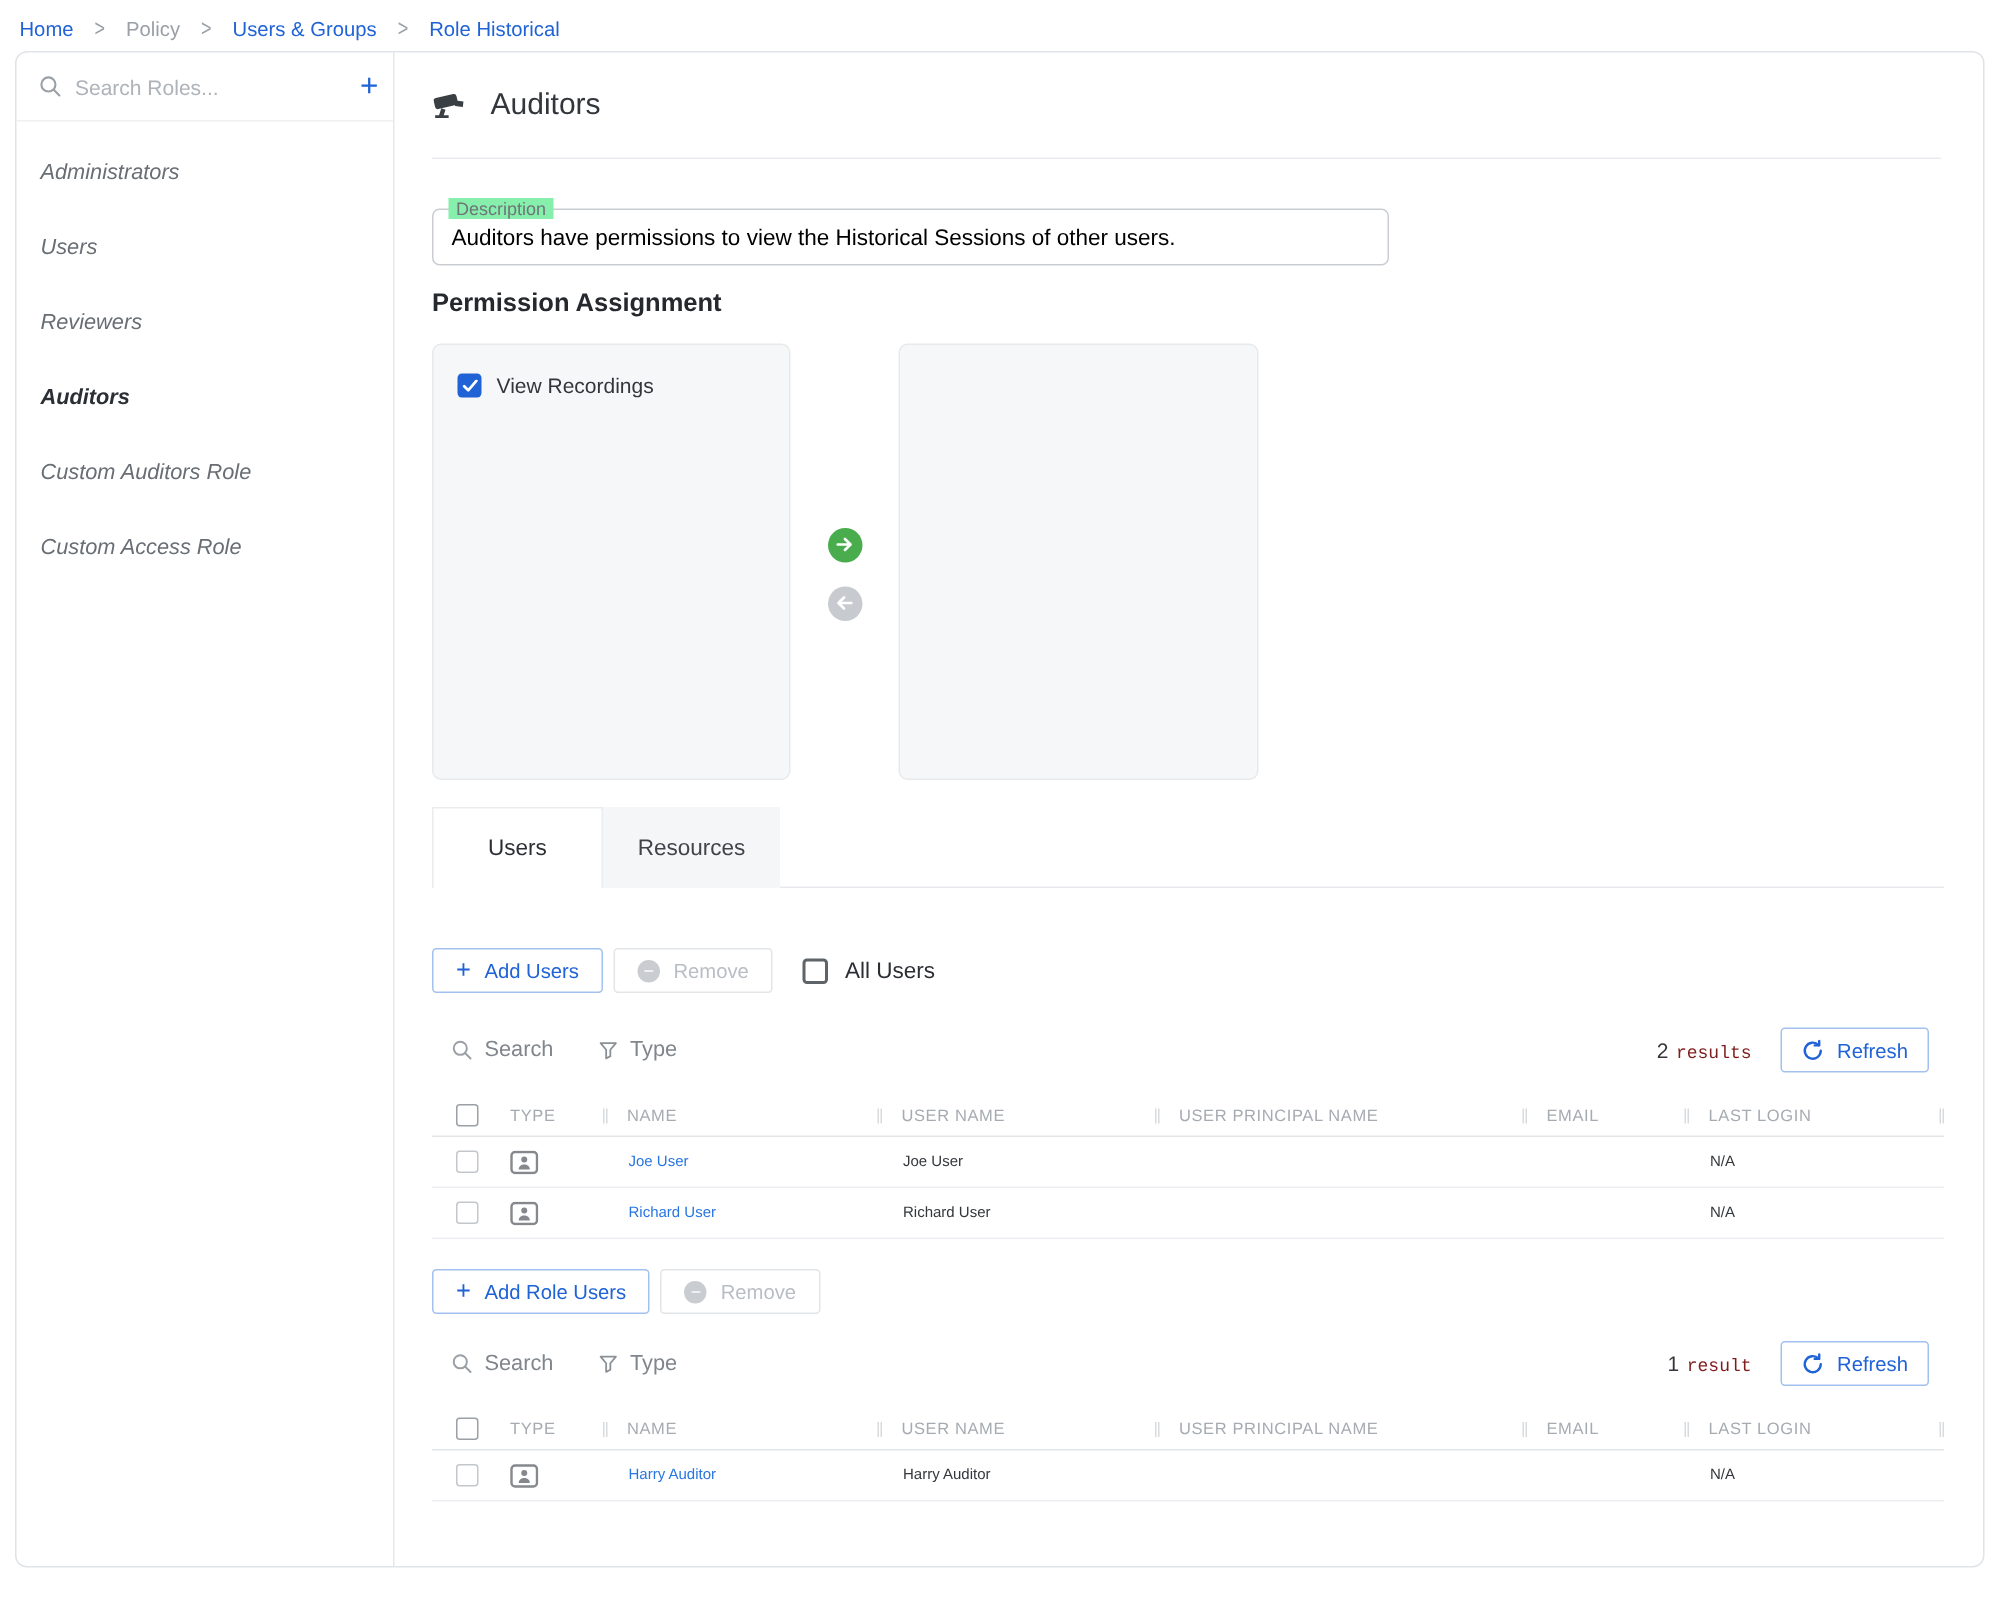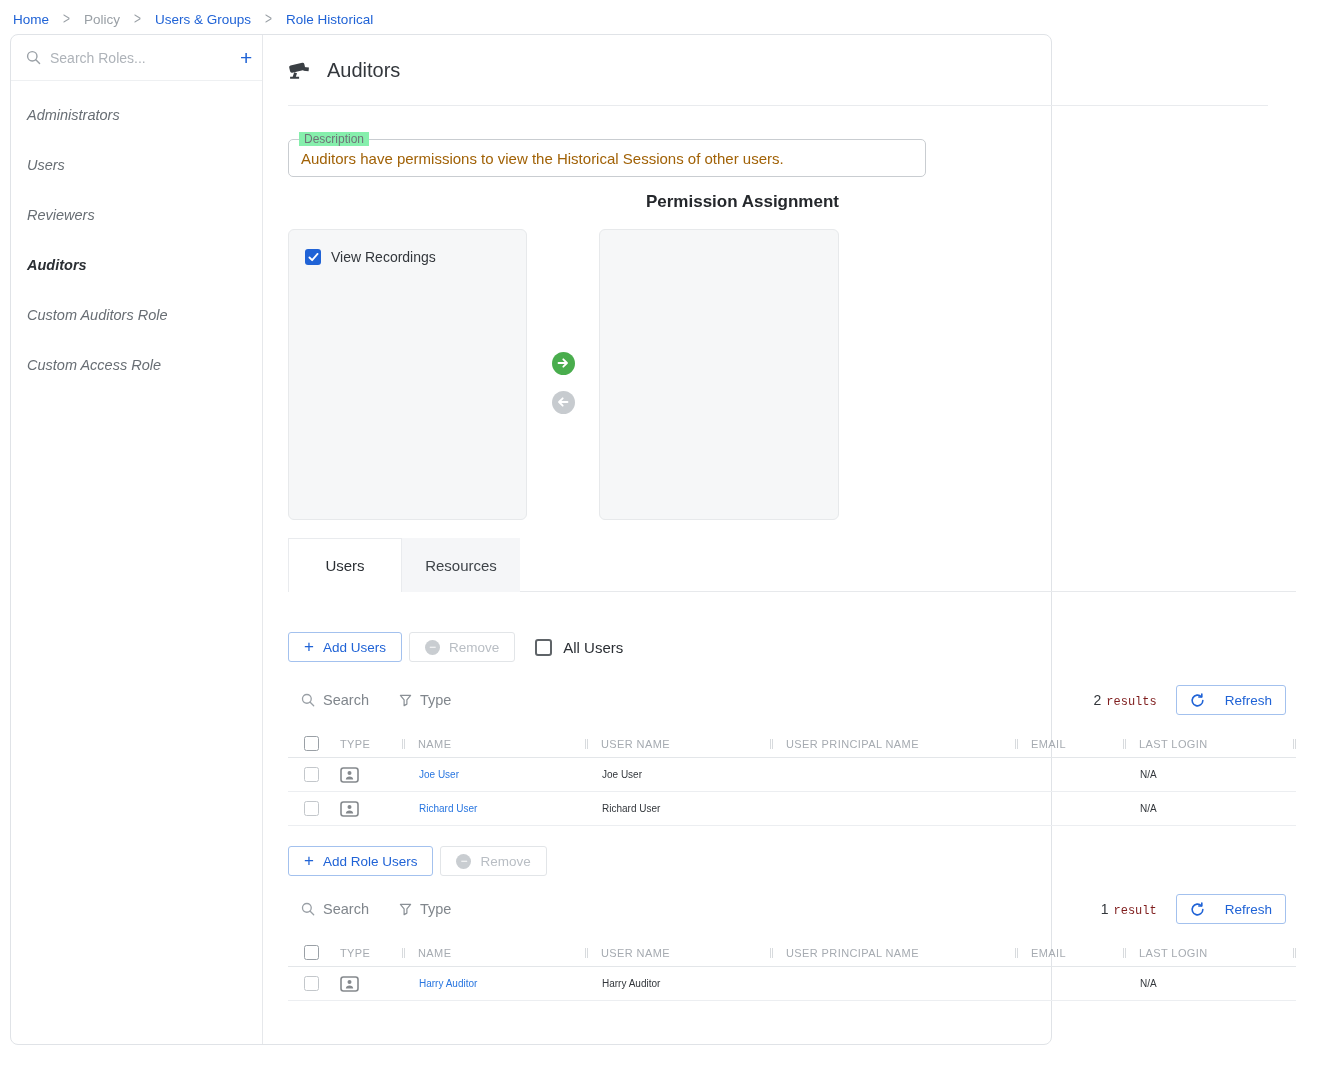--- a/index.html
+++ b/index.html
@@ -6,21 +6,21 @@
   html,body { width:1333px; height:1066px; background:#fff; overflow:hidden;
     font-family:"Liberation Sans","DejaVu Sans",sans-serif; color:#3a3f44; }
 
   
   .breadcrumb { display:flex; align-items:center; gap:14px; padding:8px 0 0 13px; font-size:13.5px; height:30px; }
   .bc-link { color:#2063d6; text-decoration:none; cursor:pointer; }
   .bc-muted { color:#9aa0a6; }
   .bc-sep { color:#9aa0a6; font-size:12px; transform:scaleY(1.3); }
 
   
-  .card { margin:4px 10px 0 10px; width:1042px; height:1011px; border:1px solid #e0e3e7; border-radius:8px;
+  .card { margin:4px 10px 0 10px; width:1313px; height:1011px; border:1px solid #e0e3e7; border-radius:8px;
     display:flex; background:#fff; }
 
   
   .sidebar { width:252px; border-right:1px solid #e6e8eb; flex-shrink:0; }
   .side-search { height:46px; display:flex; align-items:center; padding:0 15px; border-bottom:1px solid #eef0f2; gap:9px; }
   .side-search input { border:none; outline:none; flex:1; font-size:14px; color:#3a3f44; font-family:inherit; }
   .side-search input::placeholder { color:#aeb3b9; }
   .plus-btn { color:#2063d6; font-size:21px; font-weight:400; background:none; border:none; cursor:pointer; line-height:1; }
   .role-list { list-style:none; padding-top:9px; }
   .role-item { height:50px; display:flex; align-items:center; padding-left:16px; font-size:14.5px; color:#686e74; cursor:pointer;font-style:italic; }
@@ -30,23 +30,23 @@
   .main { flex:1; position:relative; }
   .main-header { height:71px; margin:0 28px 0 25px; border-bottom:1px solid #e9ebee; display:flex; align-items:center; gap:13px; }
   .main-title { font-size:20px; font-weight:400; color:#33373c; }
 
   .content { padding-left:25px; width:1033px; }
 
   
   .desc-field { position:relative; margin-top:33px; width:638px; height:38px; border:1px solid #c9cdd1; border-radius:5px;
     display:flex; align-items:center; padding:0 12px; }
   .desc-label { position:absolute; top:-8px; left:10px; background:#86efac; padding:0 5px; font-size:12px; color:#6f7478; }
-  .desc-value { font-size:15px; color:#a16207; white-space:nowrap; }
-
-  .pa-heading { margin-top:15px; width:551px; text-align:right; font-size:17px; font-weight:bold; color:#25282c; }
+  .desc-value { font-size:15px; color:#000000; white-space:nowrap; }
+
+  .pa-heading { margin-top:15px; width:551px; text-align:left; font-size:17px; font-weight:bold; color:#25282c; }
 
   
   .duallist { display:flex; margin-top:17px; }
   .perm-box { width:239px; height:291px; background:#f6f7f8; border:1px solid #e7e9eb; border-radius:6px; padding:19px 0 0 16px; }
   .perm-box.right { width:240px; padding:0; }
   .transfer { width:72px; display:flex; flex-direction:column; align-items:center; justify-content:center; gap:16px; padding-top:16px; }
   .circle-btn { width:23px; height:23px; border-radius:50%; border:none; display:flex; align-items:center; justify-content:center; cursor:pointer; }
   .circle-btn.green { background:#49ad4d; }
   .circle-btn.gray { background:#c7cbcf; }
   .perm-item { display:flex; align-items:center; gap:10px; }
@@ -74,21 +74,21 @@
 
   
   .filter-row { display:flex; align-items:center; margin-top:23px; height:30px; padding:0 10px 0 13px; }
   .filter-row.second { margin-top:18px; }
   .fgroup { display:flex; align-items:center; gap:8px; font-size:14.5px; color:#80868c; cursor:pointer; }
   .fgroup + .fgroup { margin-left:30px; }
   .count-wrap { margin-left:auto; display:flex; align-items:baseline; gap:5px; margin-right:19px; }
   .count-num { font-size:14px; color:#33373c; }
   .count-word { font-size:12px; color:#7f1d1d;font-family:Liberation Mono, monospace; }
   .btn-refresh { height:30px; border:1px solid #a3c1ee; border-radius:3px; background:#fff; color:#2063d6;
-    font-size:13.5px; display:inline-flex; align-items:center; gap:20px; padding:0 13px; cursor:pointer; font-family:inherit; }
+    font-size:13.5px; display:inline-flex; align-items:center; gap:9px; padding:0 13px; cursor:pointer; font-family:inherit; }
 
   
   .tbl { margin-top:15px; width:1008px; }
   .thead, .trow { display:grid; grid-template-columns:52px 62px 183px 185px 245px 108px 173px; align-items:center; }
   .thead { height:28px; border-bottom:1px solid #e3e6e9; }
   .trow { height:34px; border-bottom:1px solid #eceef1; }
   .th { font-size:11px; color:#a6abb1; letter-spacing:0.4px; display:flex; align-items:center; }
   .sep { width:3px; height:10px; border-left:1px solid #d8dbde; border-right:1px solid #d8dbde; display:inline-block; margin-right:13px; flex-shrink:0; }
   .sep.end { margin-right:0; margin-left:auto; }
   .c-check { padding-left:16px; }

